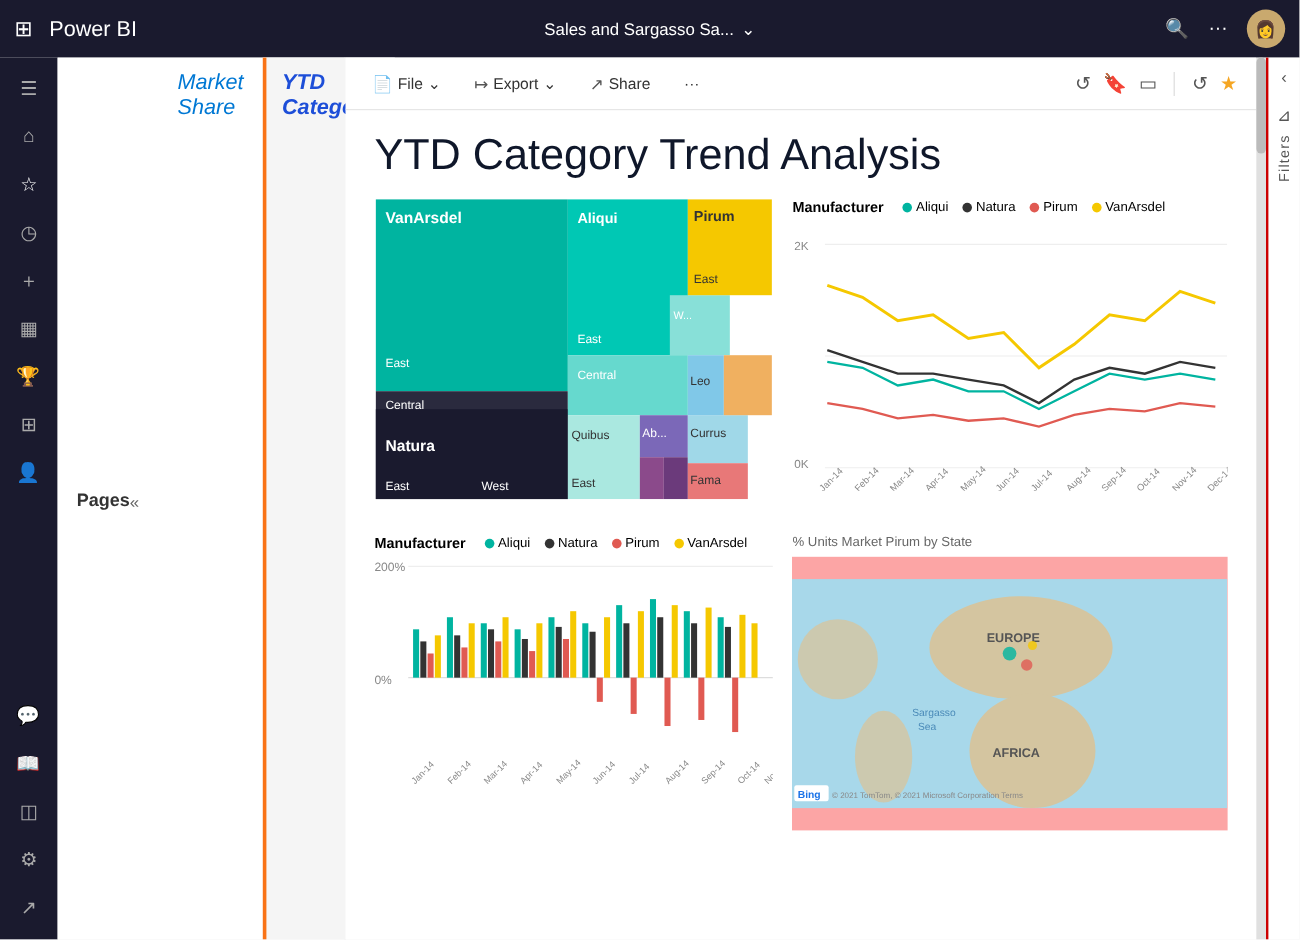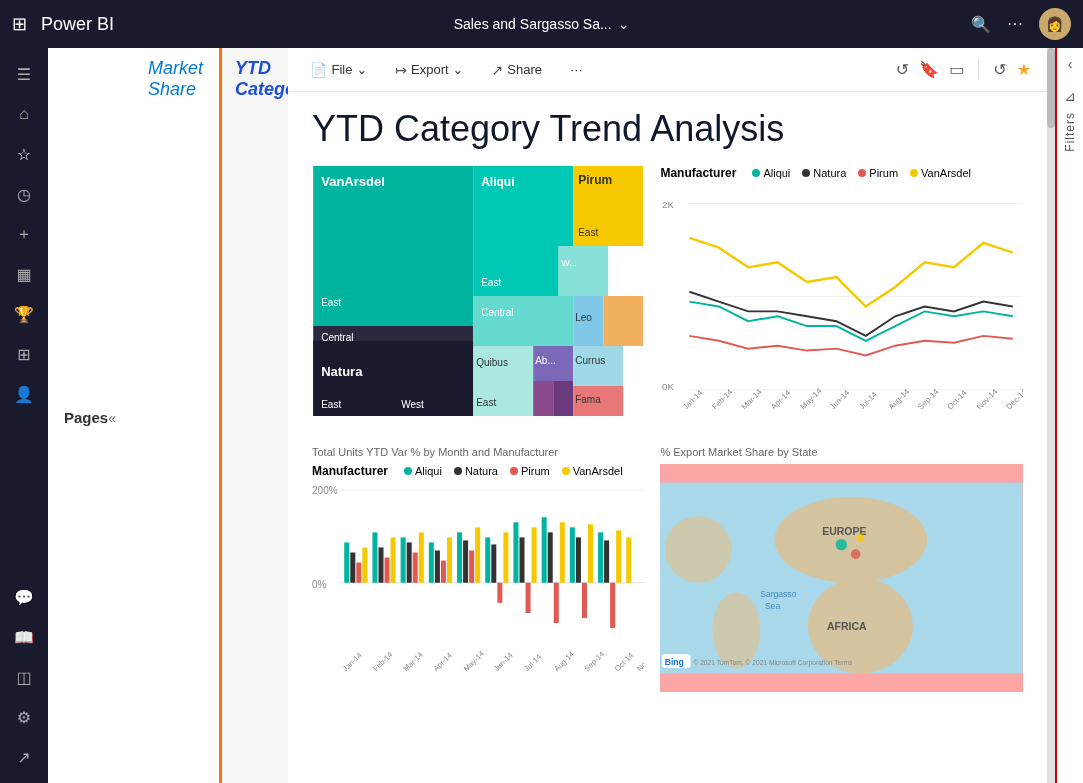--- a/index.html
+++ b/index.html
@@ -460,21 +460,20 @@
               <text x="320" y="225" font-size="8" fill="#888" transform="rotate(-45,330,220)">Nov-14</text>
               <text x="350" y="225" font-size="8" fill="#888" transform="rotate(-45,360,220)">Dec-14</text>
             </svg>
           </div>
         </div>
       </div>
 
       <div class="charts-row">
 
         <div class="chart-container" style="flex:1.1">
-          <div class="chart-label">Total Units YTD Var % by Month and Manufacturer</div>
           <div class="legend">
             <span class="legend-label-bold">Manufacturer</span>
             <div class="legend-item">
               <div class="legend-dot" style="background:#00b4a0"></div>
               <span>Aliqui</span>
             </div>
             <div class="legend-item">
               <div class="legend-dot" style="background:#333"></div>
               <span>Natura</span>
             </div>
@@ -555,21 +554,21 @@
               <text x="208" y="185" font-size="7.5" fill="#888" transform="rotate(-45,215,180)">Jul-14</text>
               <text x="238" y="185" font-size="7.5" fill="#888" transform="rotate(-45,245,180)">Aug-14</text>
               <text x="268" y="185" font-size="7.5" fill="#888" transform="rotate(-45,275,180)">Sep-14</text>
               <text x="298" y="185" font-size="7.5" fill="#888" transform="rotate(-45,305,180)">Oct-14</text>
               <text x="320" y="185" font-size="7.5" fill="#888" transform="rotate(-45,327,180)">Nov-14</text>
             </svg>
           </div>
         </div>
 
         <div class="chart-container" style="flex:1.2">
-          <div class="chart-label">% Export Market Share by State</div>
+          <div class="chart-label">% Units Market Pirum by State</div>
           <div class="map-area">
             <svg viewBox="0 0 380 200" xmlns="http://www.w3.org/2000/svg" width="100%" height="100%">
 
               <rect width="380" height="200" fill="#a8d8ea"></rect>
 
               <ellipse cx="200" cy="60" rx="80" ry="45" fill="#d4c5a0"></ellipse>
 
               <ellipse cx="210" cy="150" rx="55" ry="50" fill="#d4c5a0"></ellipse>
 
               <ellipse cx="40" cy="70" rx="35" ry="35" fill="#d4c5a0" opacity="0.8"></ellipse>

